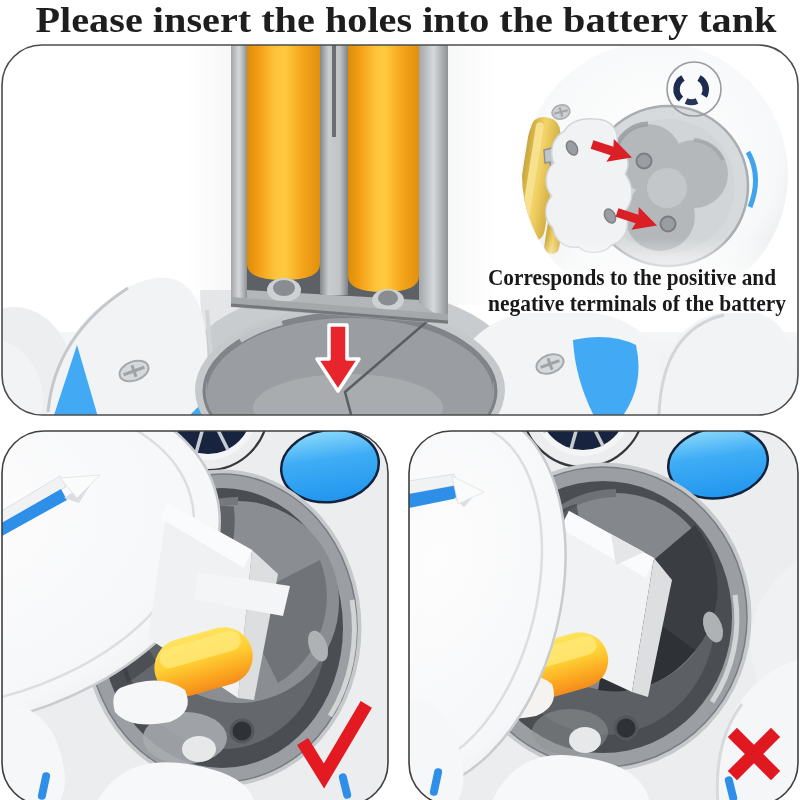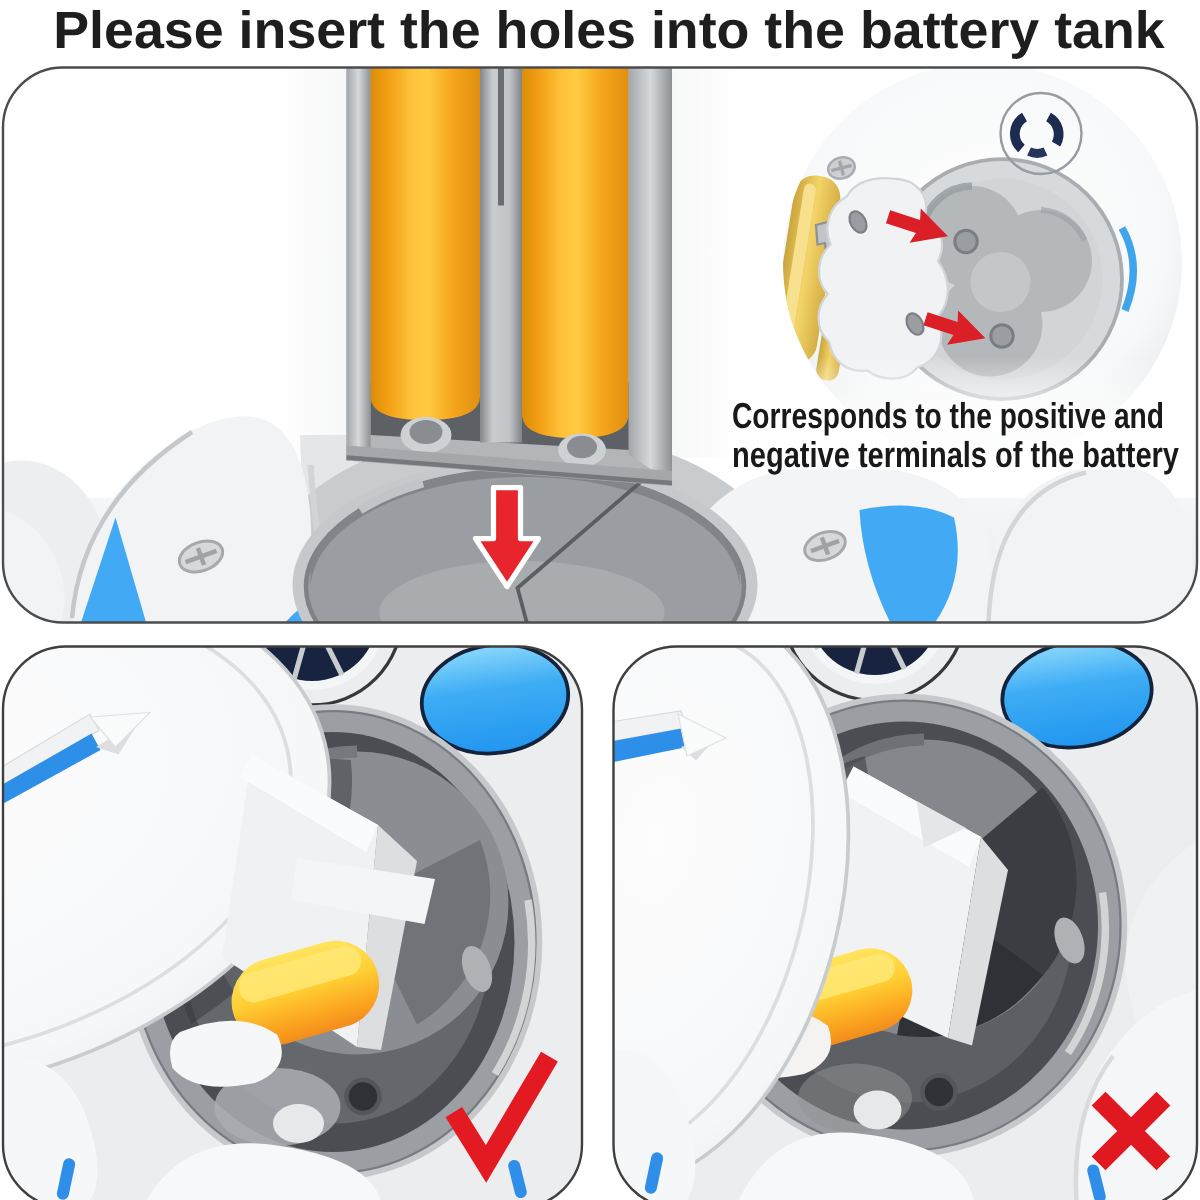--- a/index.html
+++ b/index.html
@@ -1,16 +1,16 @@
 <!DOCTYPE html>
 <html><head>
 <meta charset="utf-8">
 <style>
   html,body{margin:0;padding:0;background:#ffffff;width:800px;height:800px;overflow:hidden;}
-  #page{position:relative;width:800px;height:644px;font-family:Liberation Sans, sans-serif;}
+  #page{position:relative;width:800px;height:644px;font-family:Liberation Serif, serif;}
   svg{position:absolute;top:0;left:0;}
 </style>
 </head>
 <body>
 <div id="page">
 <svg width="800" height="800" viewBox="0 0 800 800">
 <defs>
   <linearGradient id="batGrad" x1="0" y1="0" x2="1" y2="0">
     <stop offset="0" stop-color="#db8d08"></stop>
     <stop offset="0.15" stop-color="#f29d13"></stop>

